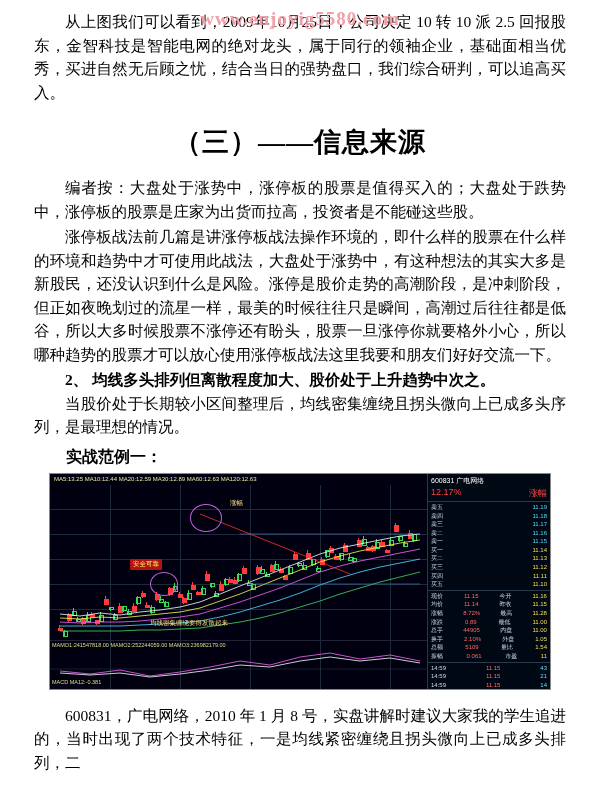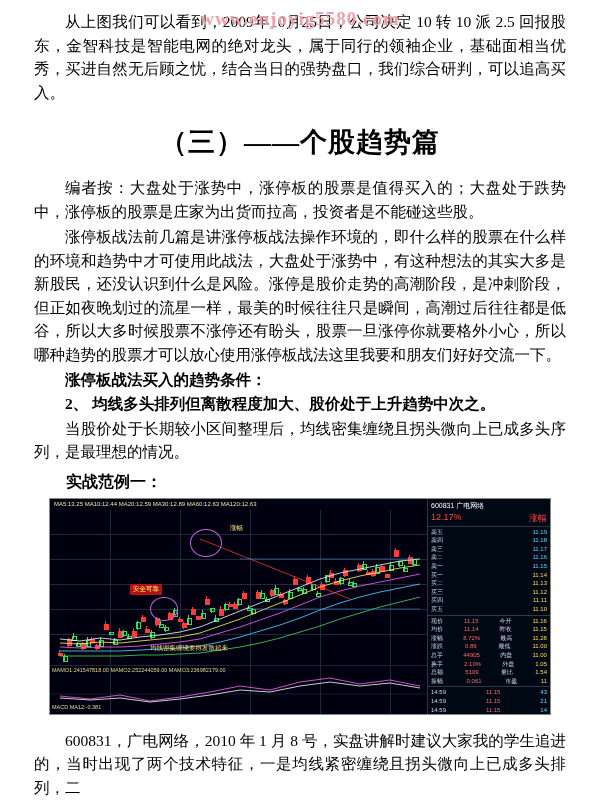--- a/index.html
+++ b/index.html
@@ -219,31 +219,30 @@
 <body>
 
 <div class="page">
 
   <div class="watermark">www.enjoyig5580.com</div>
 
   <div class="para-block" style="margin-top:0;">
     <p class="indent">从上图我们可以看到，2009年10月25日，公司决定 10 转 10 派 2.5 回报股东，金智科技是智能电网的绝对龙头，属于同行的领袖企业，基础面相当优秀，买进自然无后顾之忧，结合当日的强势盘口，我们综合研判，可以追高买入。</p>
   </div>
 
-  <div class="chapter-title">（三）——个股趋势篇</div>
+  <div class="chapter-title">（三）——信息来源</div>
 
   <div class="para-block">
     <p class="indent">编者按：大盘处于涨势中，涨停板的股票是值得买入的；大盘处于跌势中，涨停板的股票是庄家为出货而拉高，投资者是不能碰这些股。</p>
   </div>
 
   <div class="para-block" style="margin-top:2px;">
     <p class="indent">涨停板战法前几篇是讲涨停板战法操作环境的，即什么样的股票在什么样的环境和趋势中才可使用此战法，大盘处于涨势中，有这种想法的其实大多是新股民，还没认识到什么是风险。涨停是股价走势的高潮阶段，是冲刺阶段，但正如夜晚划过的流星一样，最美的时候往往只是瞬间，高潮过后往往都是低谷，所以大多时候股票不涨停还有盼头，股票一旦涨停你就要格外小心，所以哪种趋势的股票才可以放心使用涨停板战法这里我要和朋友们好好交流一下。</p>
   </div>
 
-  <div class="sub-head">涨停板战法买入的趋势条件：</div>
   <div class="list-line">2、 均线多头排列但离散程度加大、股价处于上升趋势中次之。</div>
 
   <div class="para-block" style="margin-top:1px;">
     <p class="indent">当股价处于长期较小区间整理后，均线密集缠绕且拐头微向上已成多头序列，是最理想的情况。</p>
   </div>
 
   <div class="example-head">实战范例一：</div>
 
   <div class="chart-wrap">
 

